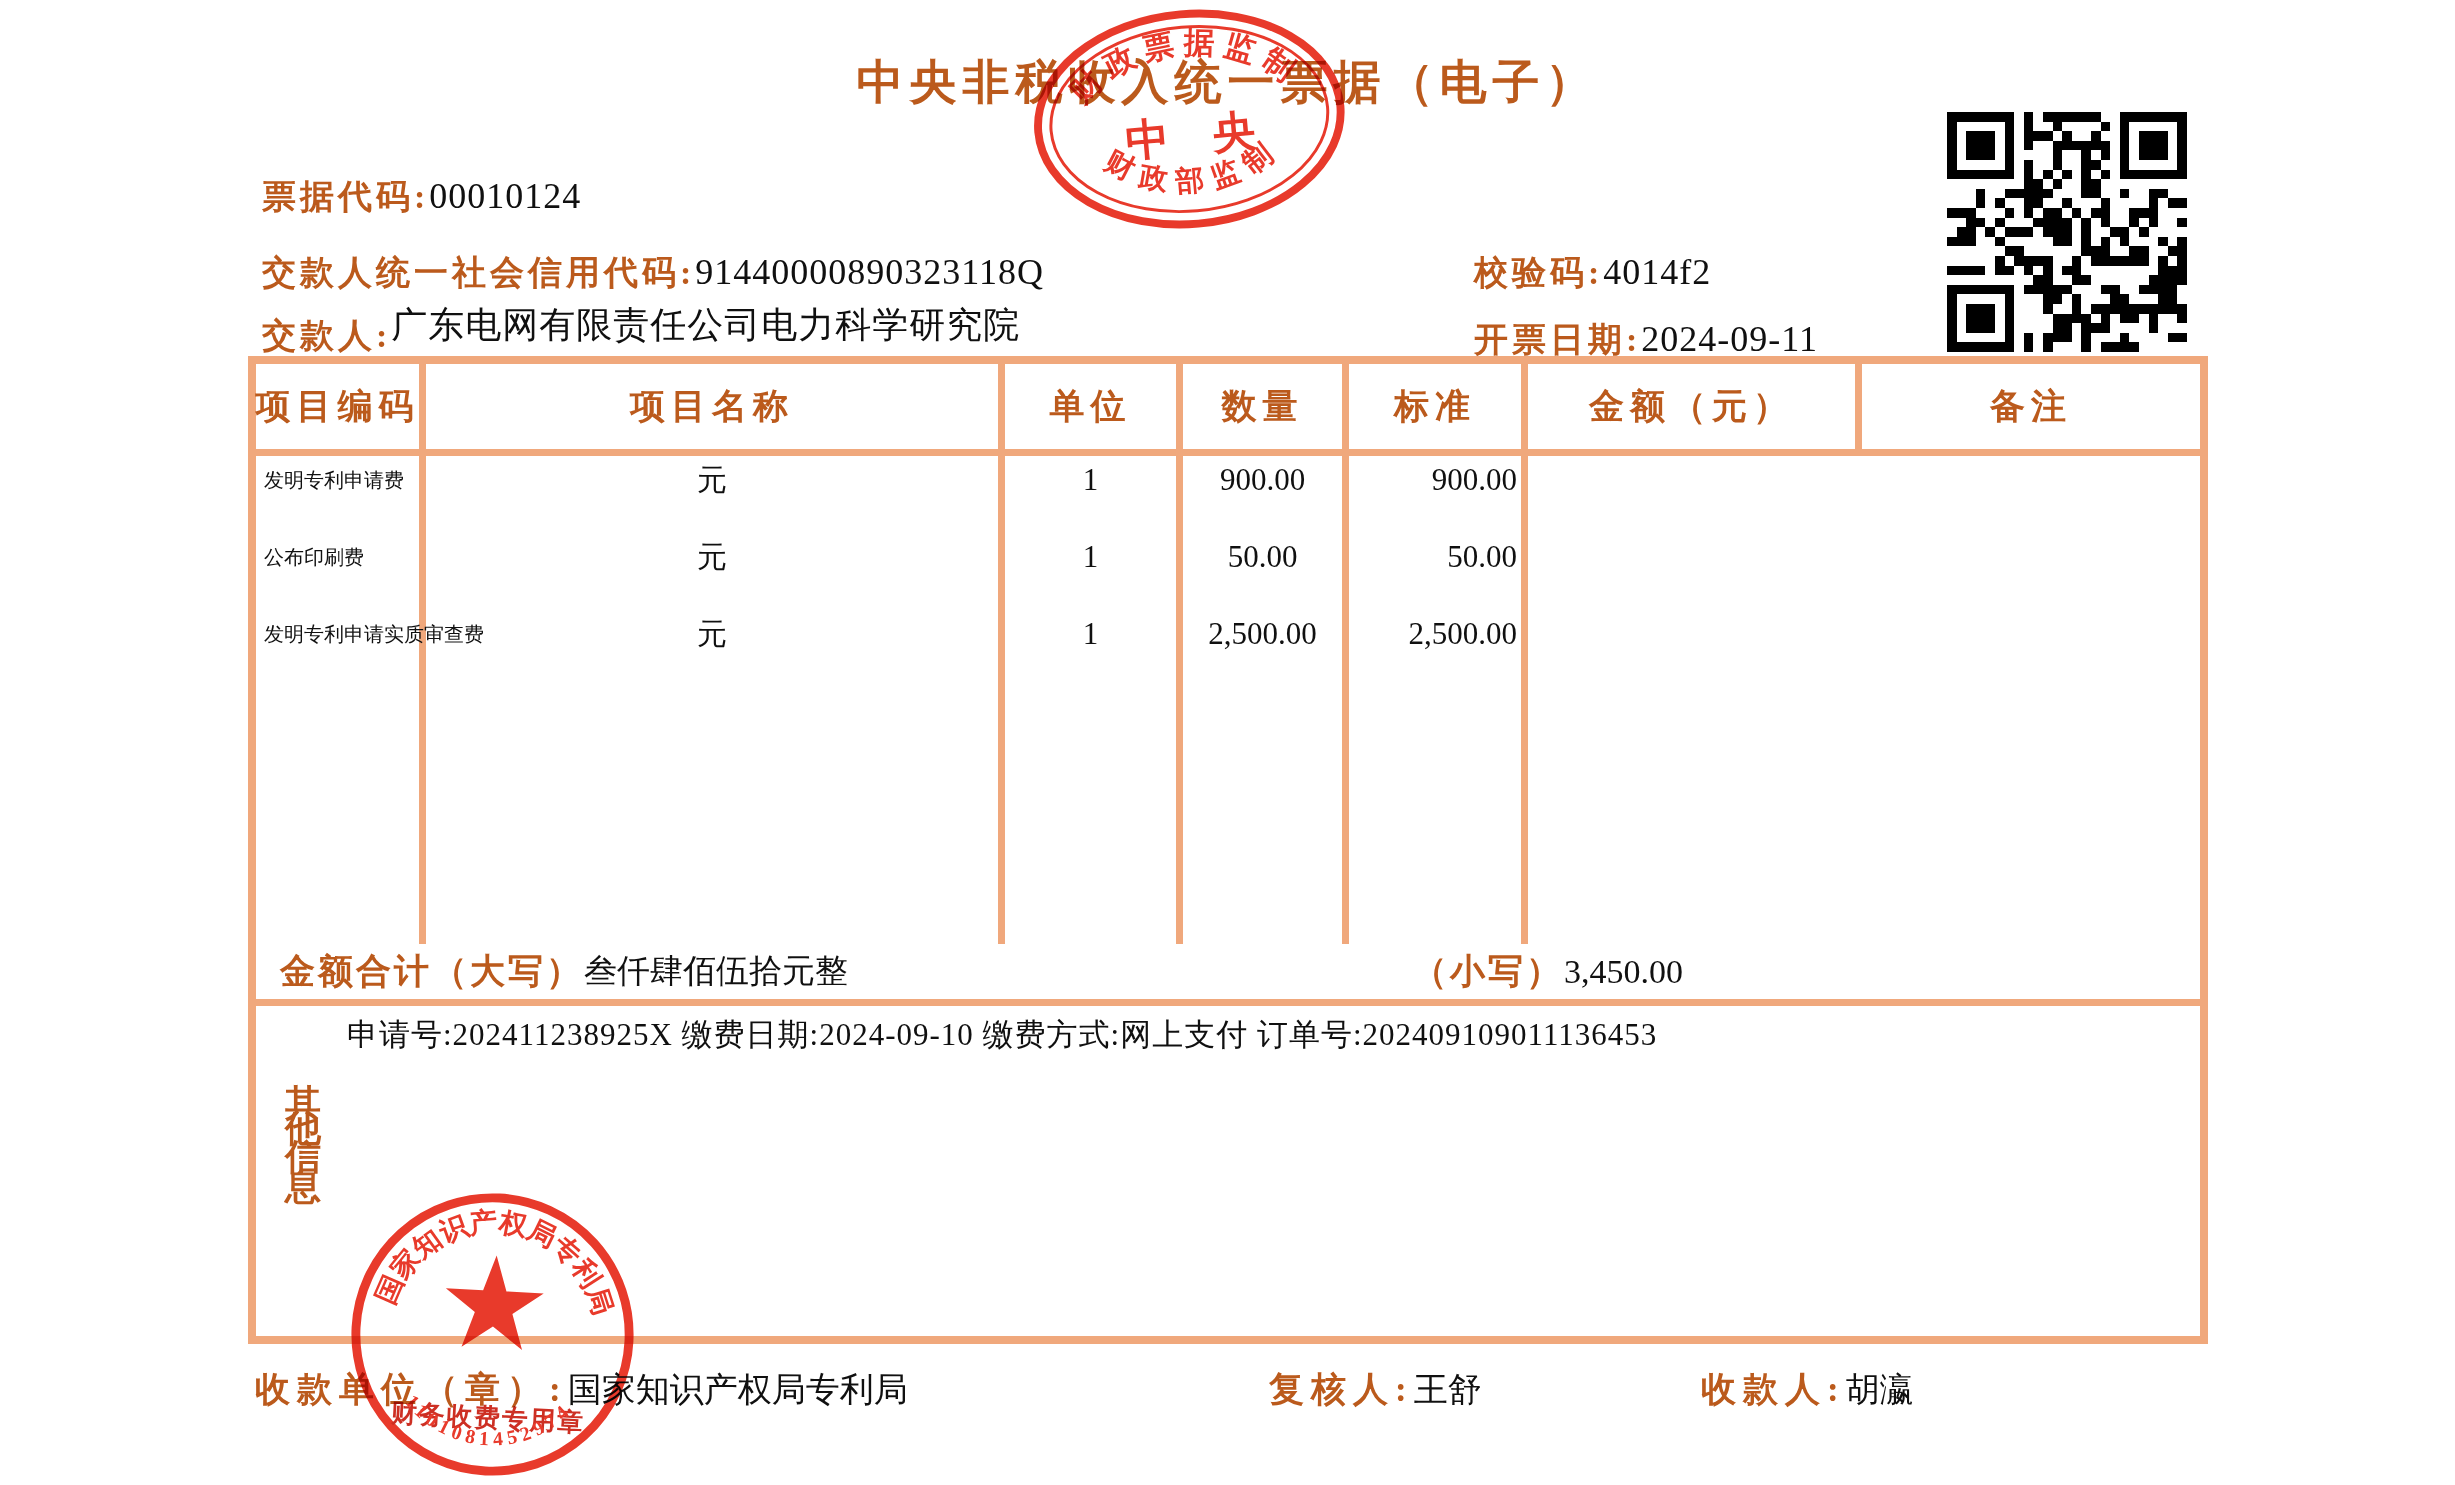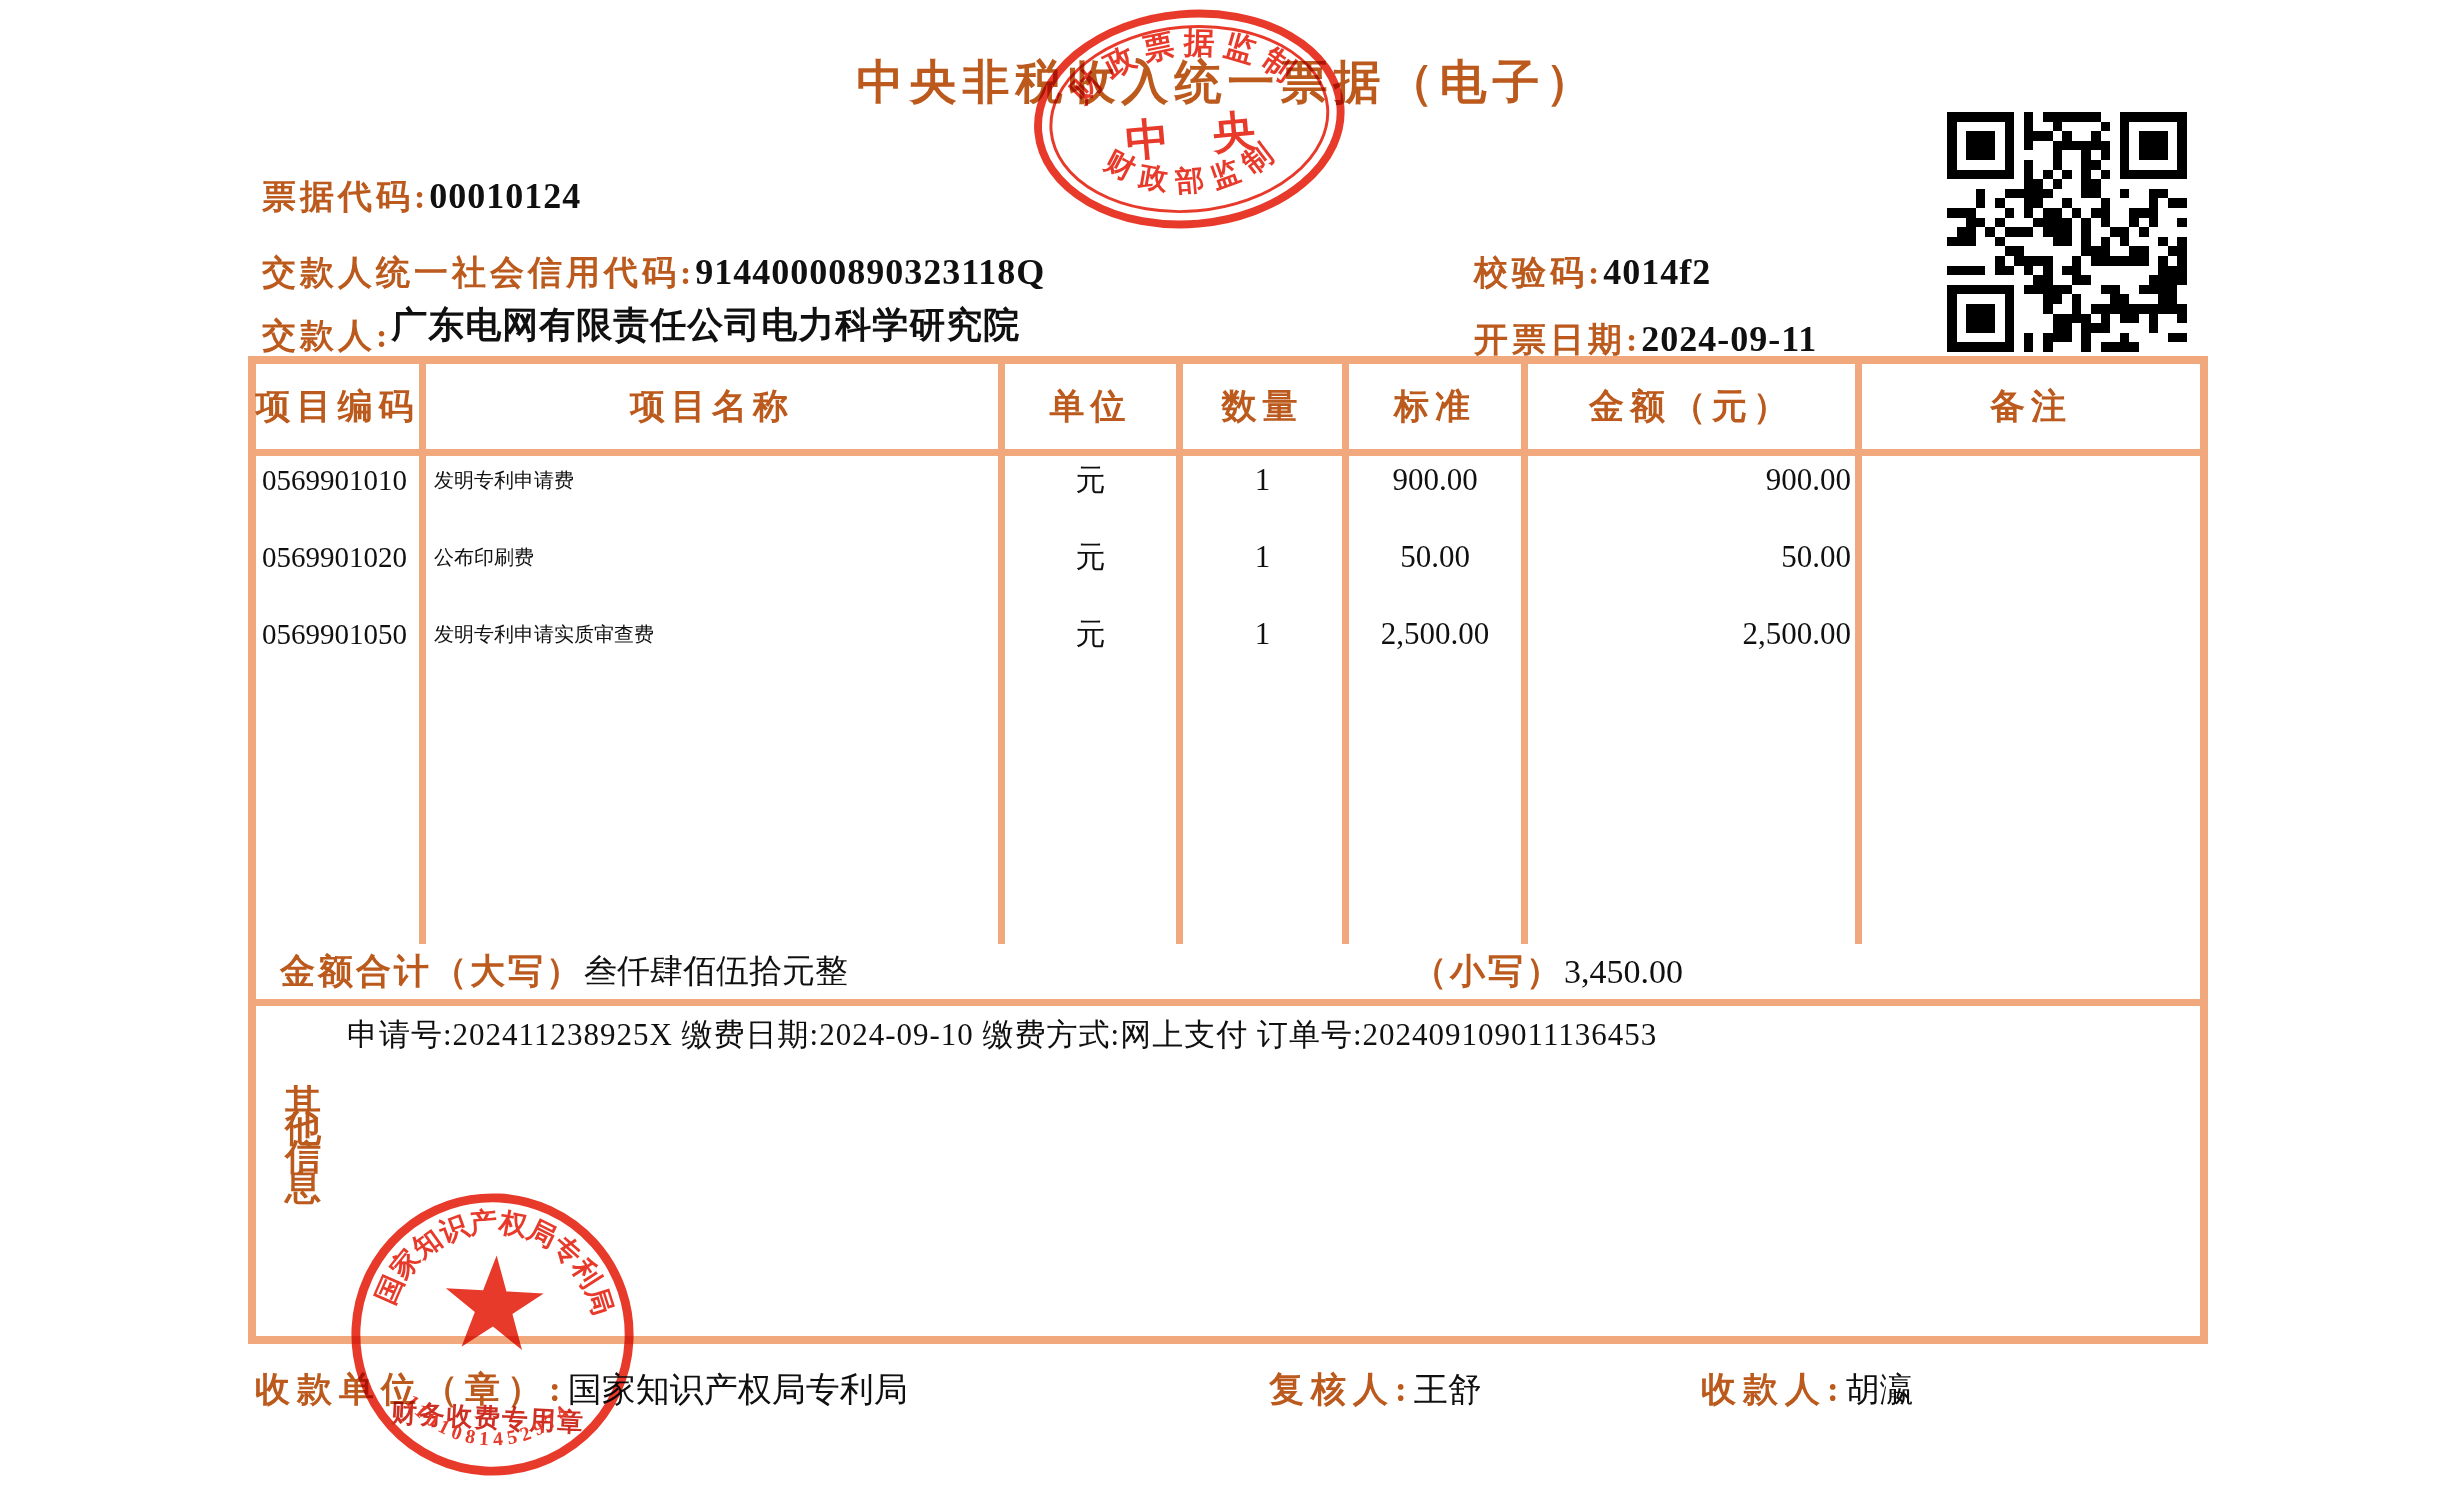--- a/index.html
+++ b/index.html
@@ -15,21 +15,21 @@
 
   
   .title{
     position:absolute;left:0;top:51px;width:2455px;text-align:center;
     font-size:47px;font-weight:700;color:var(--orange);letter-spacing:6px;
   }
 
   
   .field{position:absolute;white-space:nowrap;font-size:34px;}
   .field .lbl{color:var(--orange);font-weight:700;letter-spacing:4px;}
-  .field .val{color:var(--ink);font-size:36px;letter-spacing:1px;font-weight:bold;}
+  .field .val{color:var(--ink);font-size:36px;letter-spacing:1px;}
   .val-sans{font-family:"Liberation Sans","DejaVu Sans",sans-serif;font-size:30px;position:relative;top:-10px;}
 
   
   .qr{position:absolute;left:1947px;top:112px;width:240px;height:240px;}
 
   
   .stamp{position:absolute;mix-blend-mode:multiply;opacity:.93;}
   .oval-stamp{left:1026px;top:2px;transform:rotate(-5deg);}
   .round-stamp{left:344px;top:1186px;transform:rotate(3deg);}
 
@@ -448,25 +448,20 @@
       <div class="hcell">项目名称</div>
       <div class="hcell">单位</div>
       <div class="hcell">数量</div>
       <div class="hcell">标准</div>
       <div class="hcell">金额（元）</div>
       <div class="hcell">备注</div>
     </div>
 
     <div class="tgrid tbody">
       <div class="bcol">
-        <div class="bline r0 al code-txt">0569901010</div>
-        <div class="bline r1 al code-txt">0569901020</div>
-        <div class="bline r2 al code-txt">0569901050</div>
-      </div>
-      <div class="bcol">
         <div class="bline r0 al name-txt">发明专利申请费</div>
         <div class="bline r1 al name-txt">公布印刷费</div>
         <div class="bline r2 al name-txt">发明专利申请实质审查费</div>
       </div>
       <div class="bcol">
         <div class="bline r0 ac">元</div>
         <div class="bline r1 ac">元</div>
         <div class="bline r2 ac">元</div>
       </div>
       <div class="bcol">

